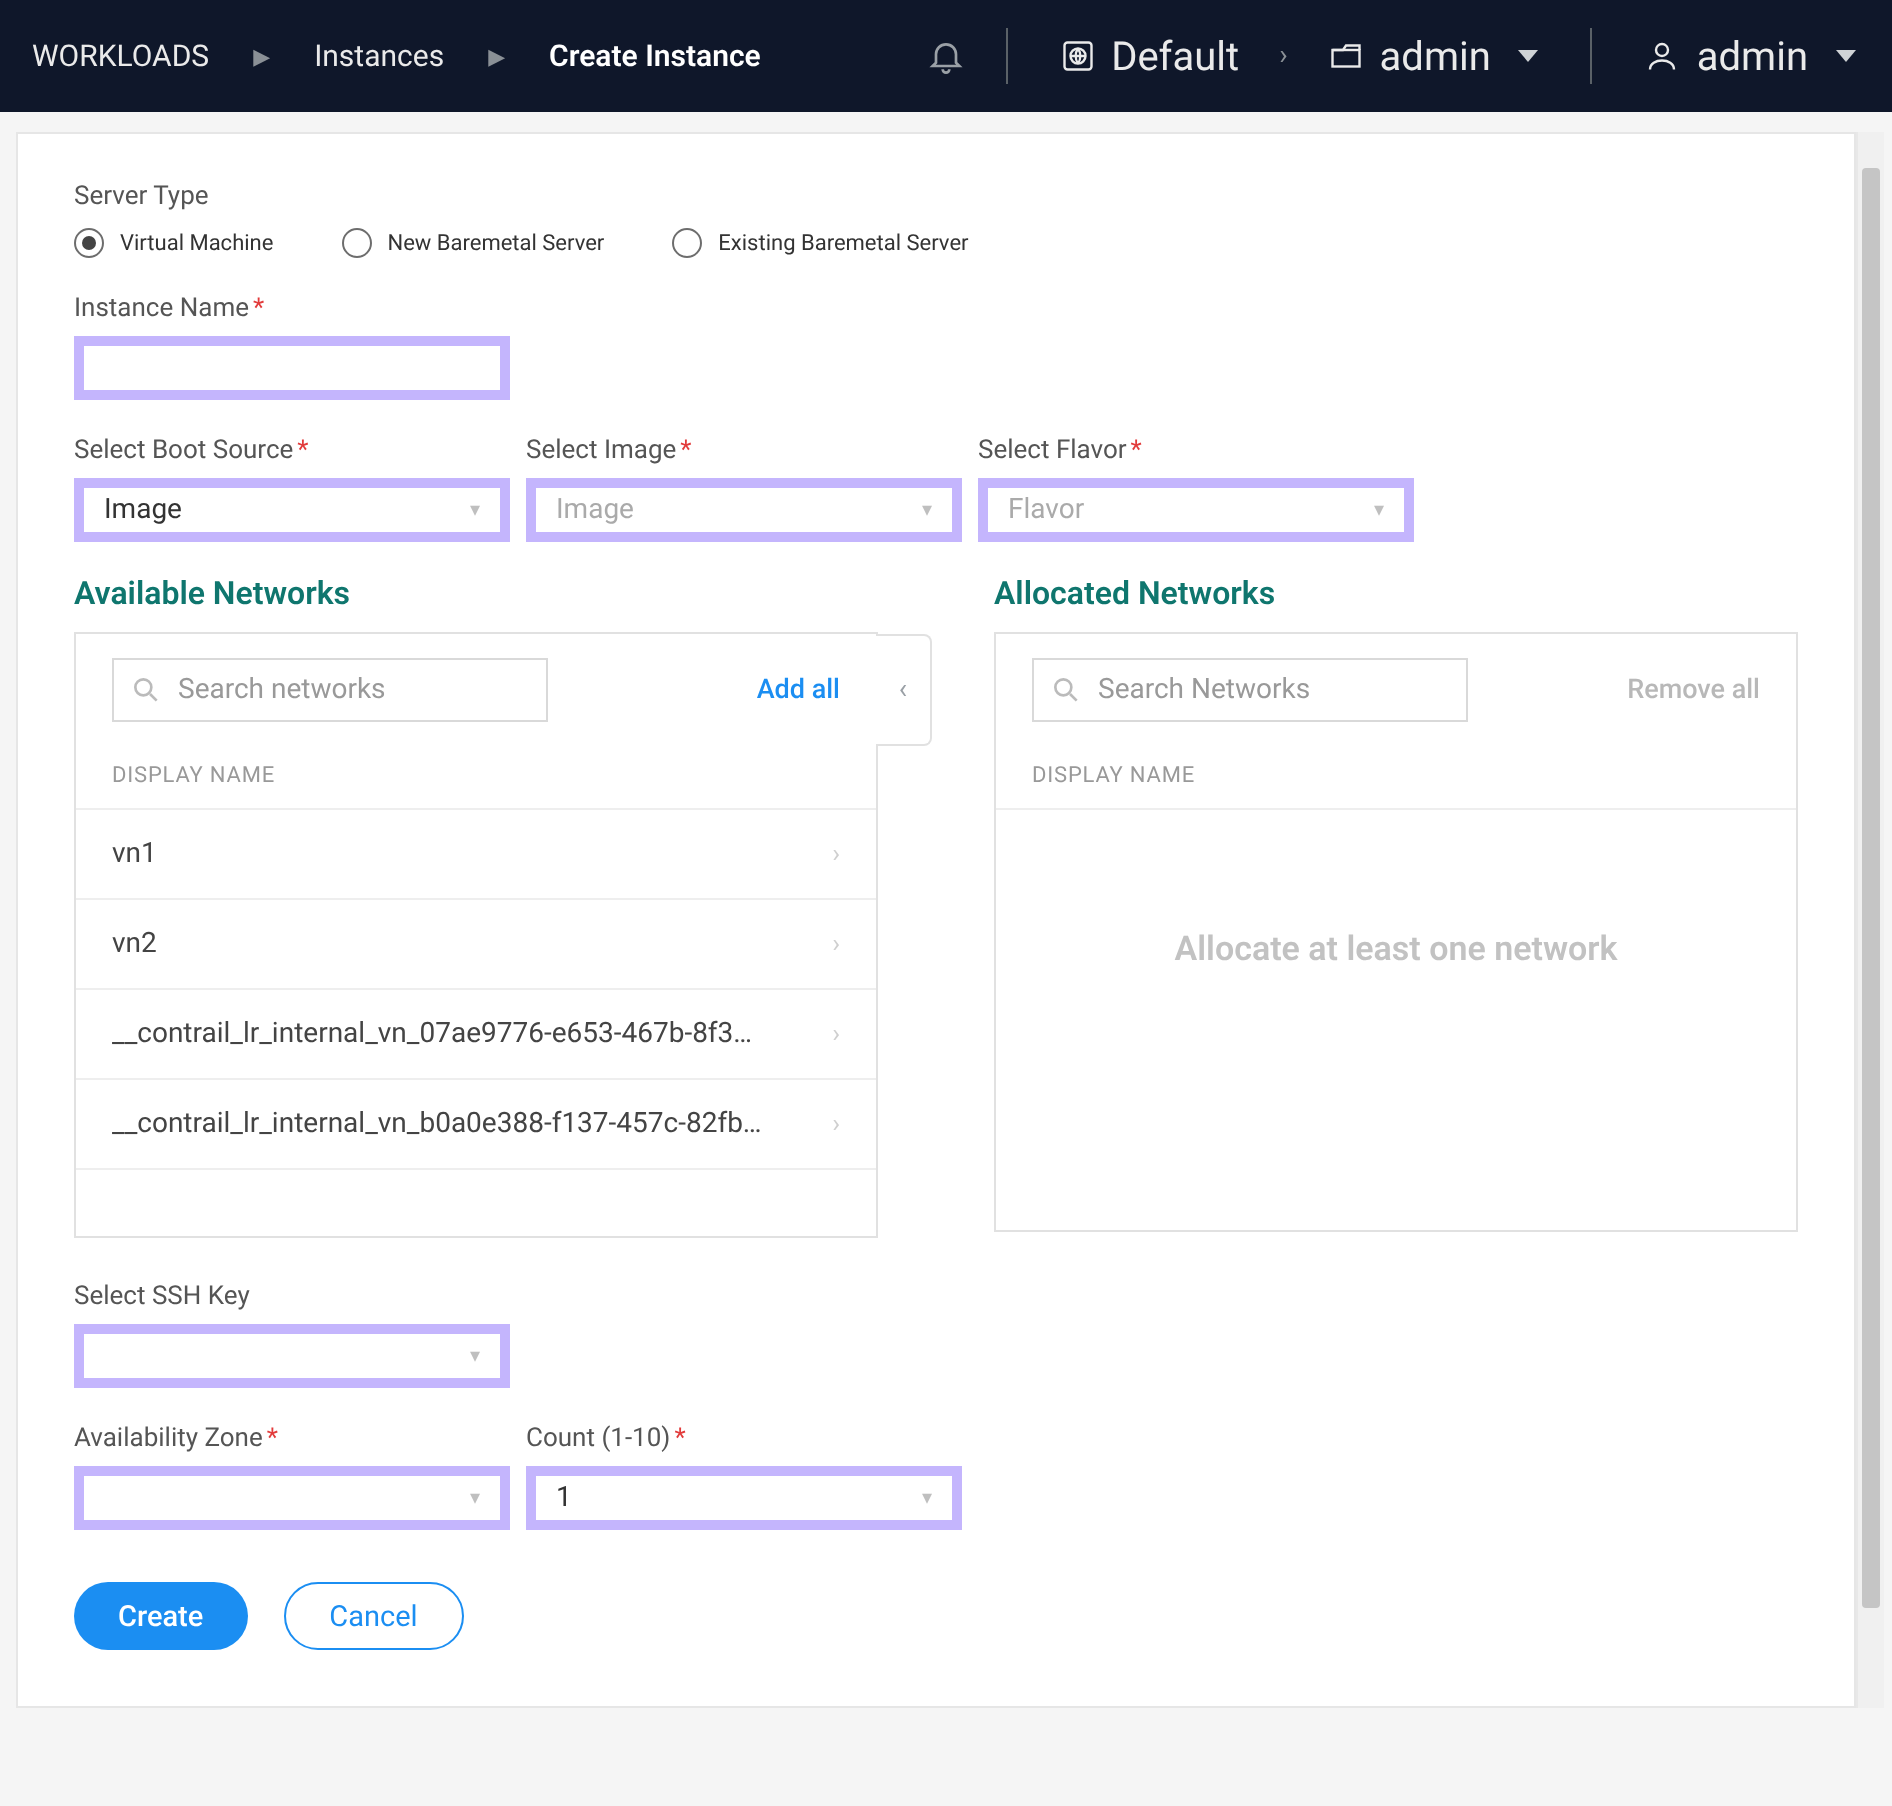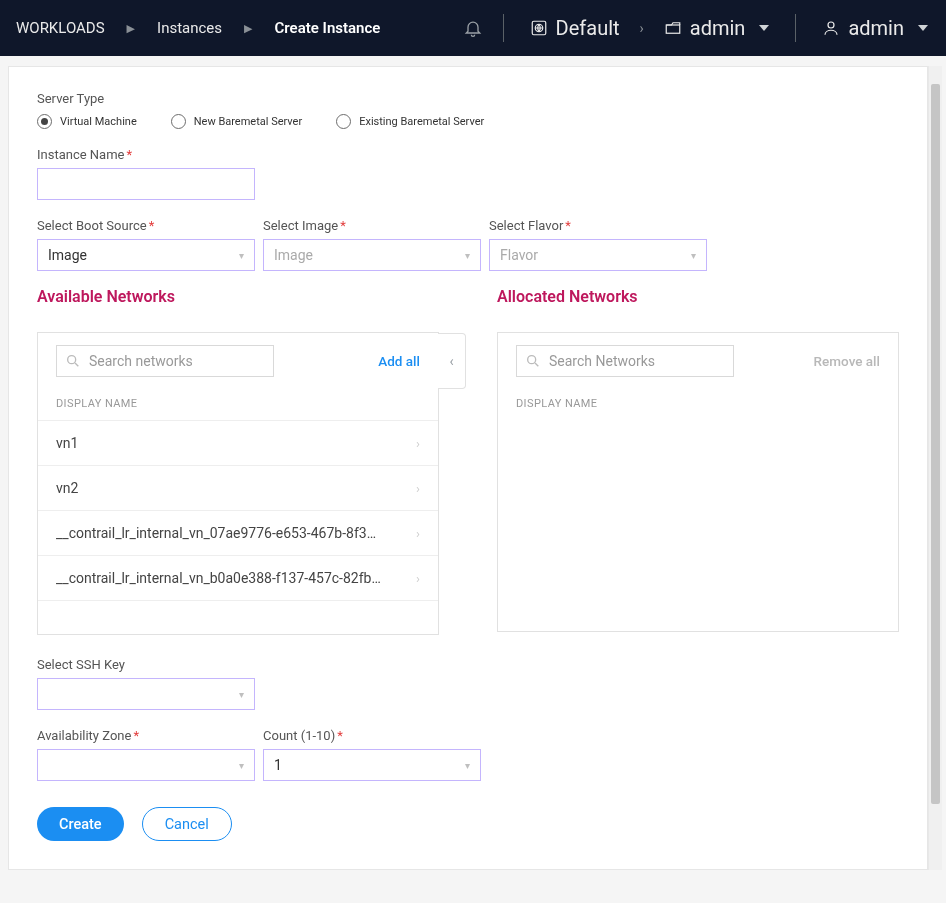--- a/index.html
+++ b/index.html
@@ -31,29 +31,29 @@
   .page {
     background: #fff;
     border: 1px solid #e6e6e6;
     width: 920px;
     padding: 24px 28px 28px 28px;
   }
   .scrollbar-shell { width:14px; background:#f0f0f0; position:relative; border-left:1px solid #e8e8e8;}
   .scrollbar-thumb { position:absolute; left:2px; right:2px; top:18px; height:720px; background:#c5c5c5; border-radius:2px;}
   .label { font-size: 13px; color: #555; margin-bottom: 6px; display:block;}
   .label .req { color: #e23b3b; margin-left:2px;}
-  .section-title { font-size:16px; font-weight:600; color:#be185d; margin-bottom:26px;}
+  .section-title { font-size:16px; font-weight:600; color:#0f766e; margin-bottom:10px;}
   .radio-row { display:flex; align-items:center; gap: 34px; margin: 8px 0 18px 0;}
   .radio-opt { display:flex; align-items:center; gap:8px; font-size:11px; color:#333;}
   .radio { width:15px; height:15px; border:1px solid #6d6d6d; border-radius:50%; display:inline-flex; align-items:center; justify-content:center; }
   .radio .dot { width:7px; height:7px; background:#444; border-radius:50%; display:none;}
   .radio.checked .dot { display:block;}
   .field-row { display:flex; gap:8px; margin-bottom:16px; flex-wrap:wrap;}
   .text-input, .select {
-    border:1px solid #c4b5fd; height:32px; padding:4px 10px; font-size:14px; background:#fff; color:#333;
+    border:5px solid #c4b5fd; height:32px; padding:4px 10px; font-size:14px; background:#fff; color:#333;
     display:flex; align-items:center; justify-content:space-between; width:218px;
   }
   .select { position:relative; }
   .select .sel-caret { color:#bfbfbf; font-size:10px; }
   .select.disabled { color:#aaa; background:#fff; }
   .networks-wrap { display:flex; gap:14px; position:relative; margin-bottom:22px;}
   .net-col { flex:1; }
   .net-panel { border:1px solid #e1e1e1; min-height:300px; }
   .net-head { display:flex; align-items:center; justify-content:space-between; padding:12px 18px 2px 18px;}
   .search-box { display:flex; align-items:center; border:1px solid #d9d9d9; height:32px; width:218px; padding:0 8px; color:#999; gap:8px;}
@@ -231,20 +231,23 @@
           <div class="search-box">
             <svg width="16" height="16" viewBox="0 0 24 24" fill="none" stroke="#bbb" stroke-width="2">
                   <circle cx="10" cy="10" r="6"></circle>
                   <path d="M20 20l-5-5"></path>
                 </svg>
             <span class="ph">Search Networks</span>
           </div>
           <span class="link-btn muted">Remove all</span>
         </div>
         <div class="list-header">DISPLAY NAME</div>
+        <div style="border-top:1px solid #eee;">
+          <div class="net-empty">Allocate at least one network</div>
+        </div>
       </div>
     </div>
   </div>
 
   <div style="margin-bottom:18px;">
     <span class="label">Select SSH Key</span>
     <div class="select">
       <span></span>
       <span class="sel-caret">▾</span>
     </div>

